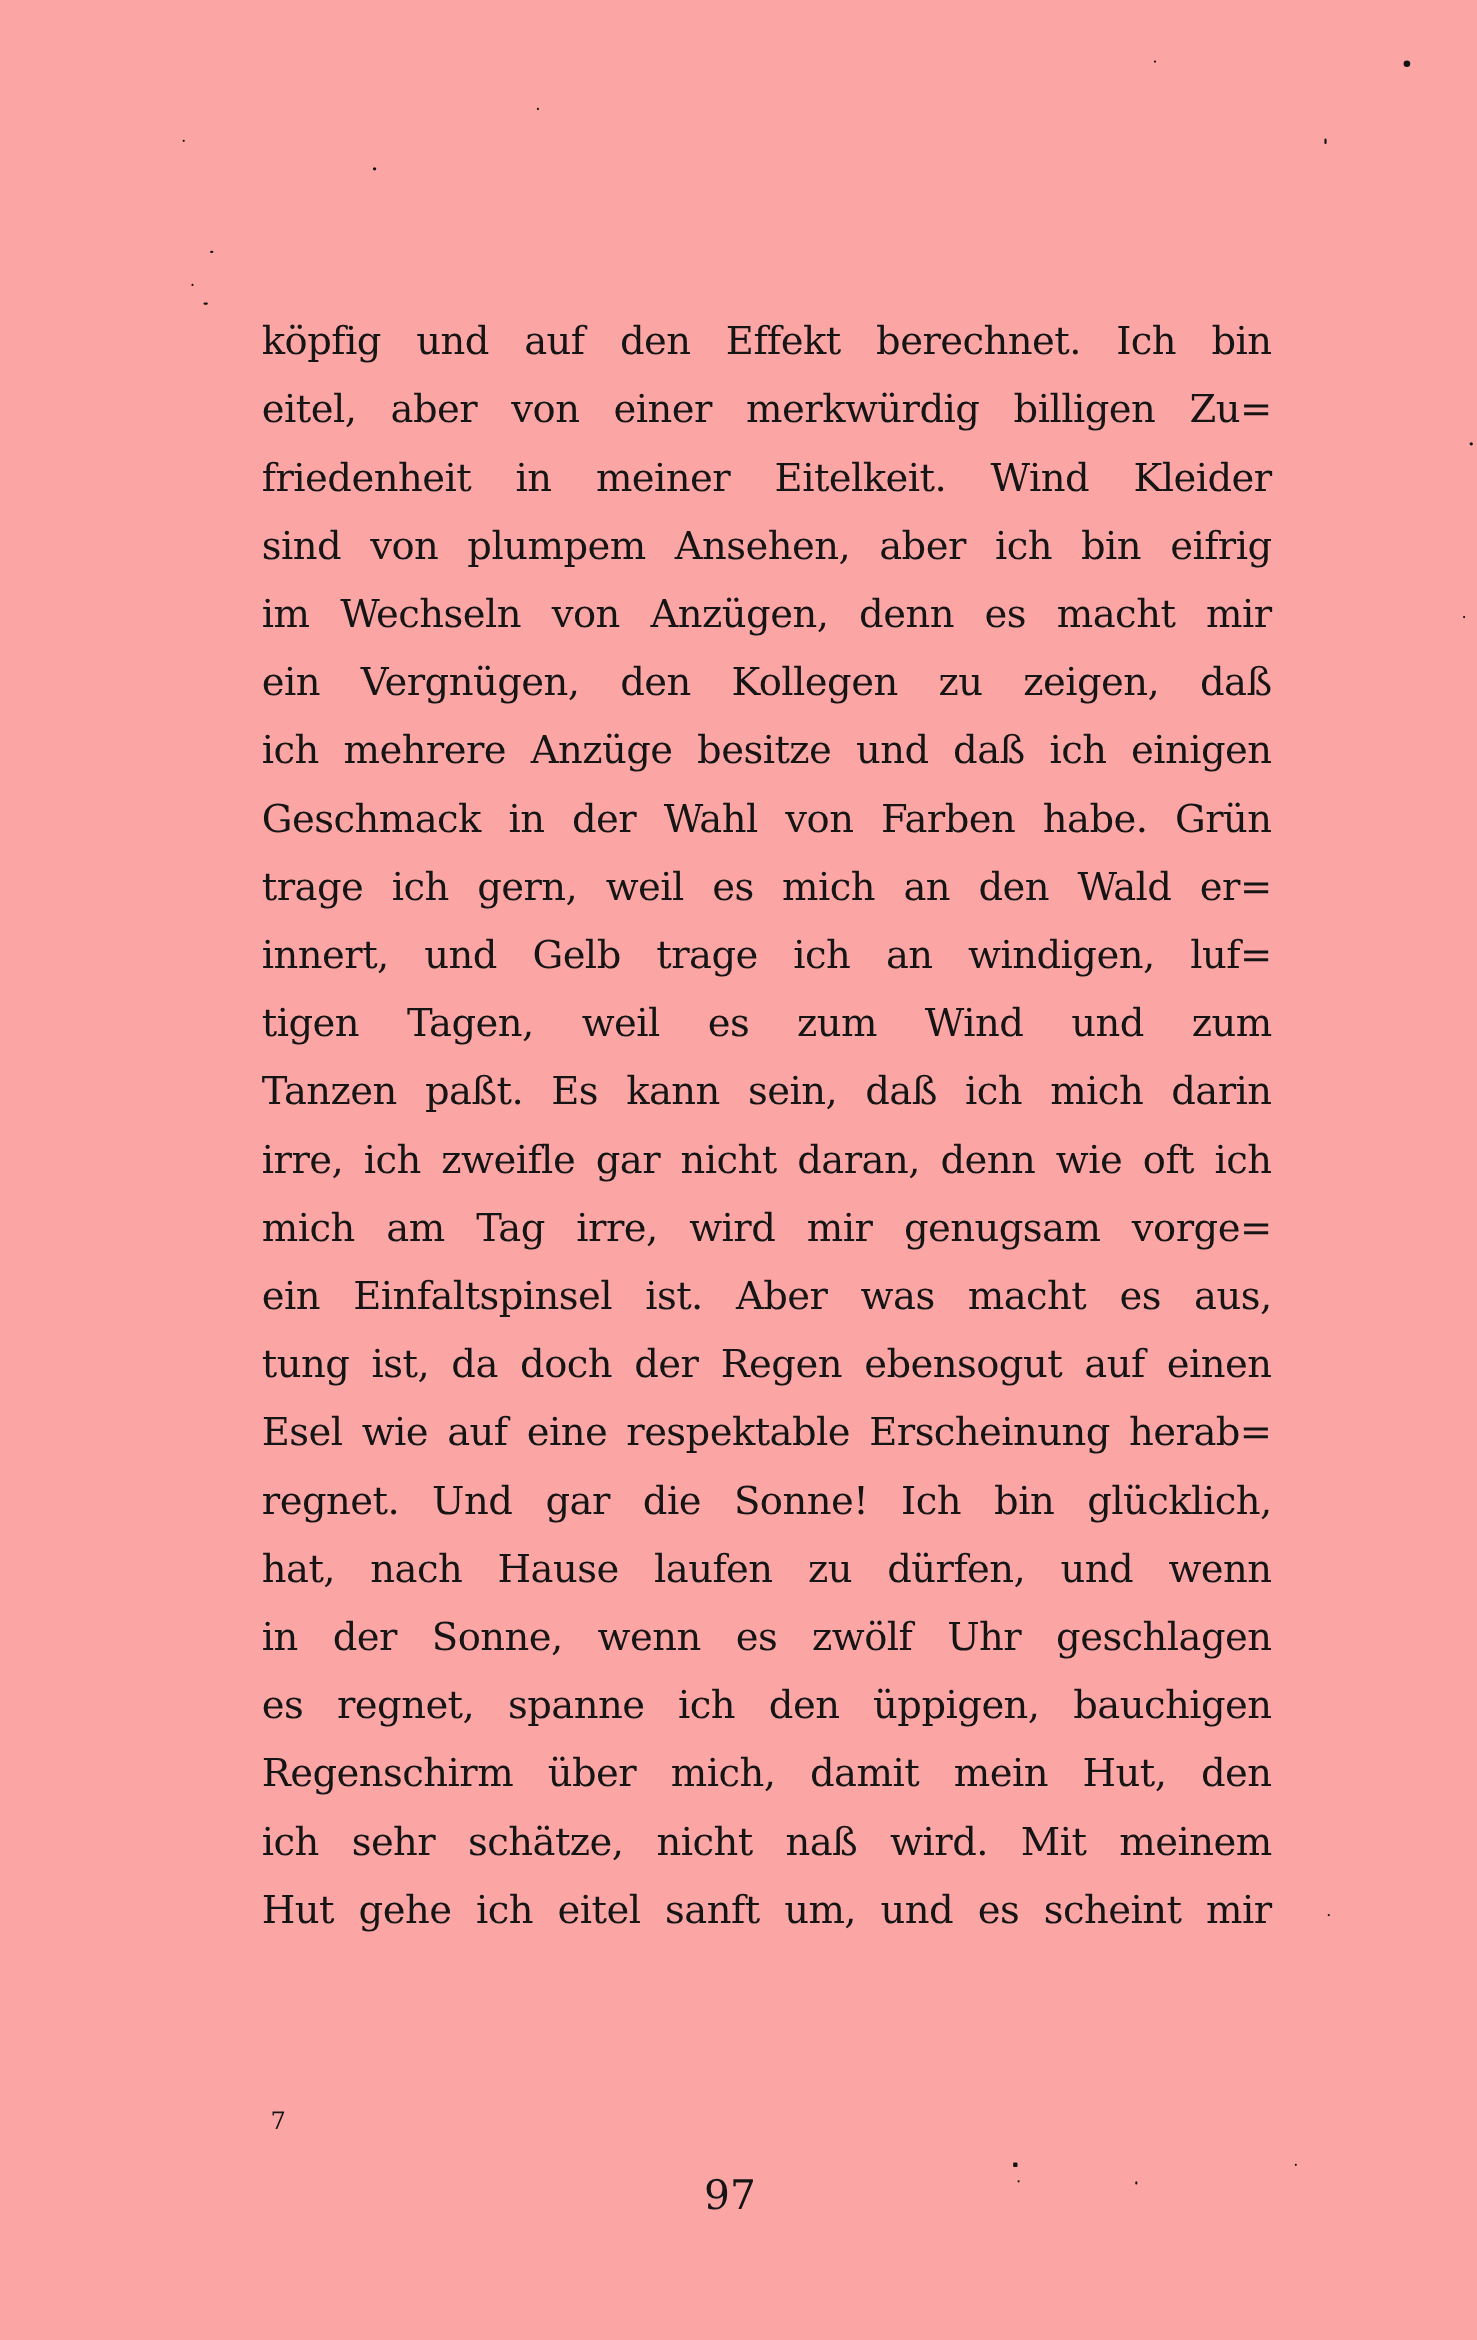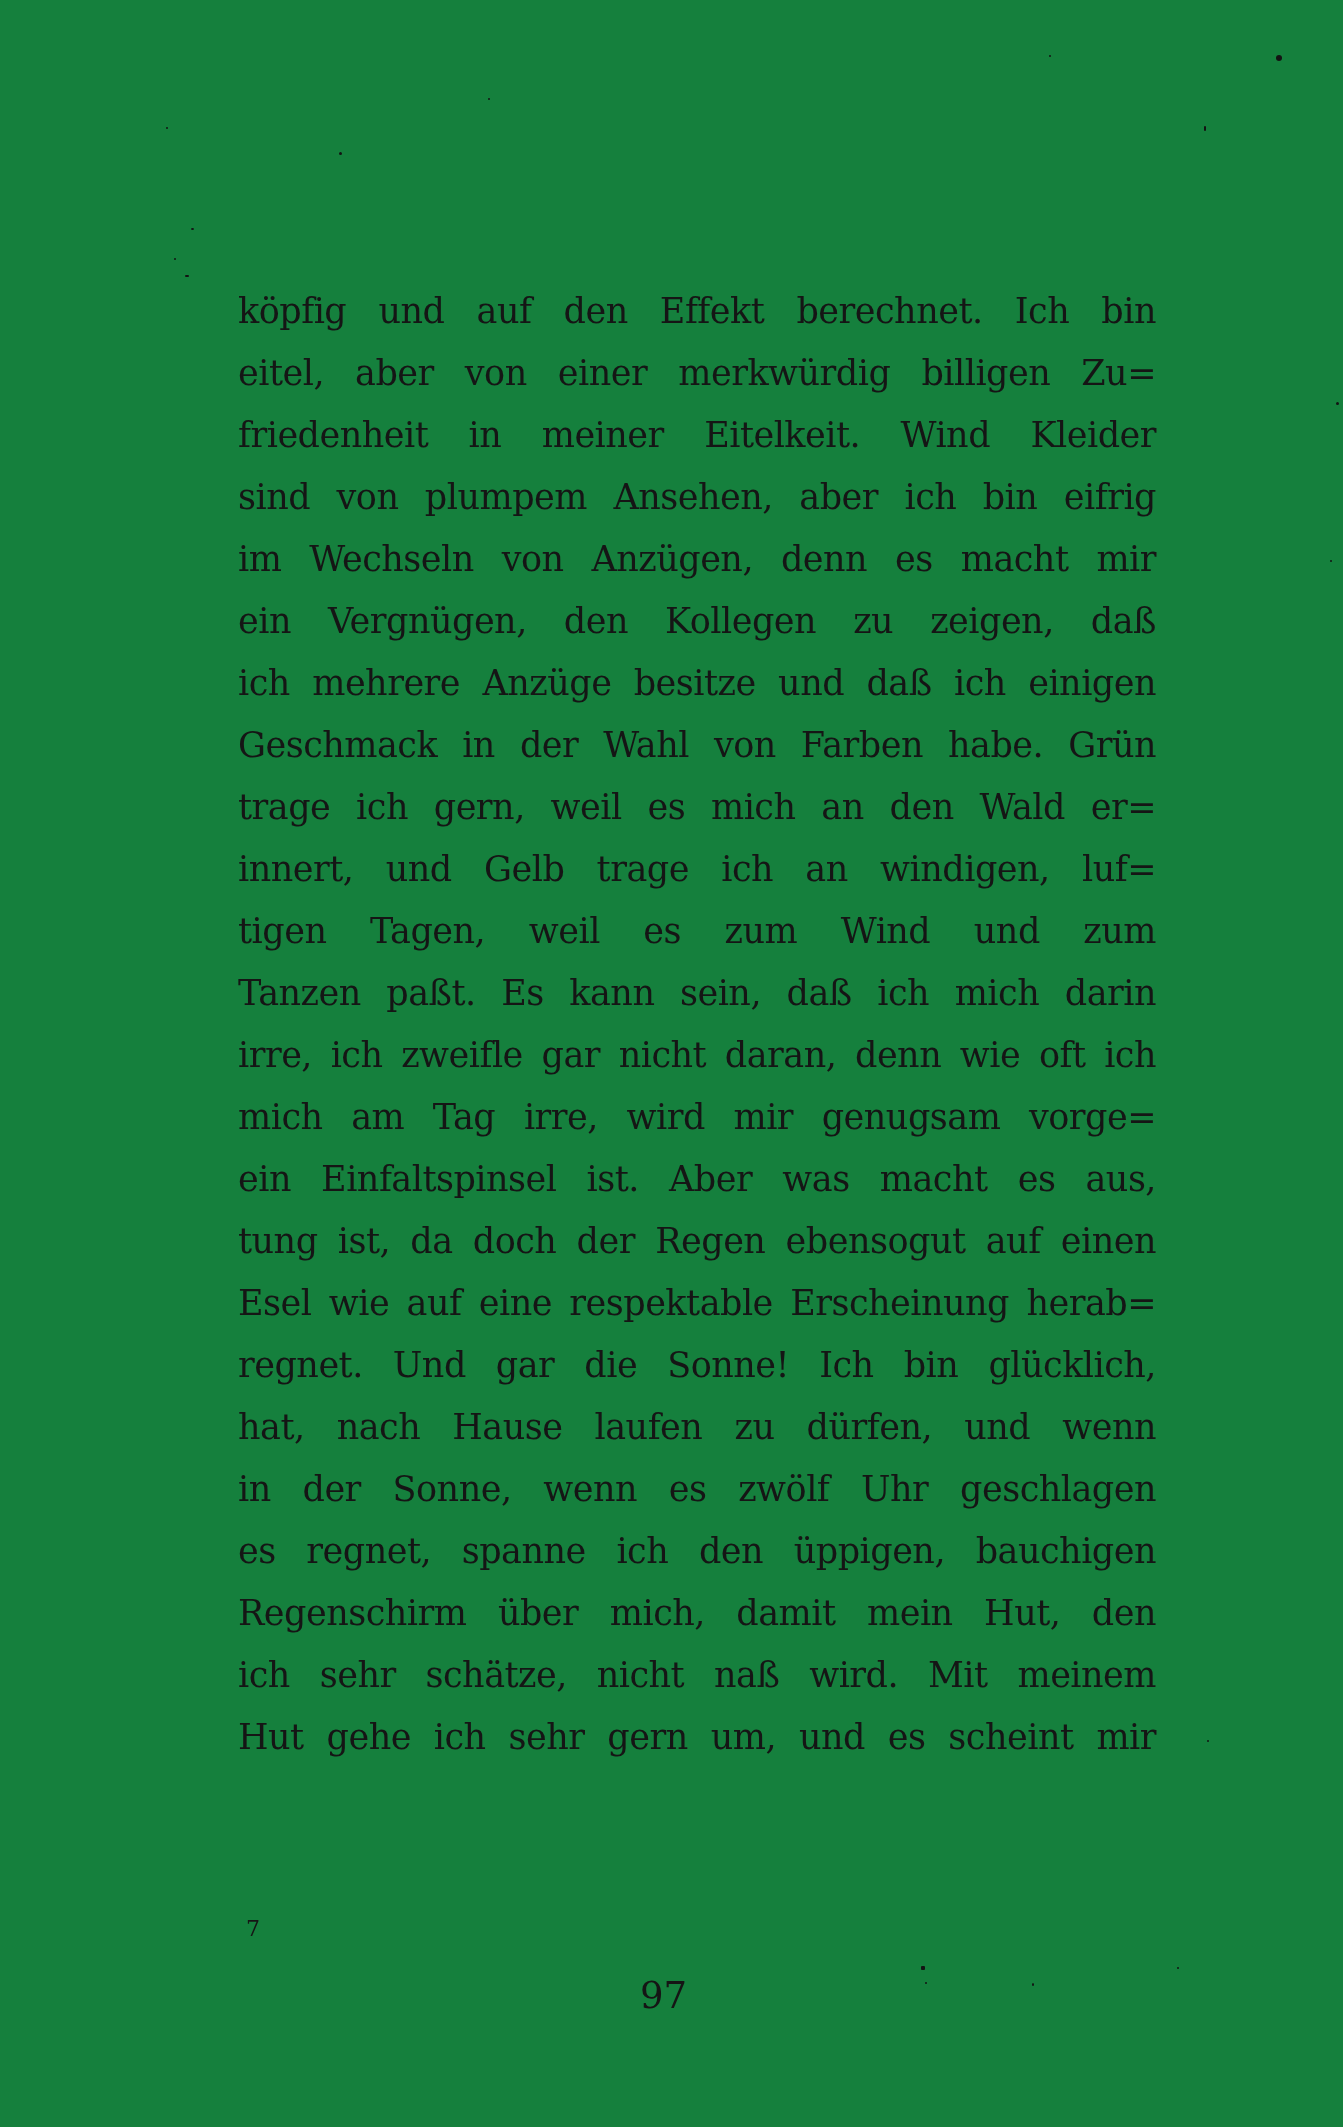--- a/index.html
+++ b/index.html
@@ -4,21 +4,21 @@
 <style>
   html, body {
     margin: 0;
     padding: 0;
     background: #ffffff;
   }
   .scan-page {
     position: relative;
     width: 1343px;
     height: 2127px;
-    background: #15803d;
+    background: #fca5a5;
     color: #151515;
     font-family: "DejaVu Serif", serif;
     overflow: hidden;
   }
   .text-block {
     position: absolute;
     left: 238px;
     top: 280px;
     width: 918px;
   }
@@ -74,21 +74,21 @@
     <div class="line">mich am Tag irre, wird mir genugsam vorge=</div>
     <div class="line">ein Einfaltspinsel ist. Aber was macht es aus,</div>
     <div class="line">tung ist, da doch der Regen ebensogut auf einen</div>
     <div class="line">Esel wie auf eine respektable Erscheinung herab=</div>
     <div class="line">regnet. Und gar die Sonne! Ich bin glücklich,</div>
     <div class="line">hat, nach Hause laufen zu dürfen, und wenn</div>
     <div class="line">in der Sonne, wenn es zwölf Uhr geschlagen</div>
     <div class="line">es regnet, spanne ich den üppigen, bauchigen</div>
     <div class="line">Regenschirm über mich, damit mein Hut, den</div>
     <div class="line">ich sehr schätze, nicht naß wird. Mit meinem</div>
-    <div class="line">Hut gehe ich sehr gern um, und es scheint mir</div>
+    <div class="line">Hut gehe ich eitel sanft um, und es scheint mir</div>
   </div>
 
   <span class="signature-mark">7</span>
   <span class="page-number">97</span>
 
   <span class="speck" style="left:1276px; top:55px; width:6px; height:6px;"></span>
   <span class="speck" style="left:1049px; top:55px; width:2px; height:2px;"></span>
   <span class="speck" style="left:1204px; top:126px; width:2px; height:5px; border-radius:1px;"></span>
   <span class="speck" style="left:488px; top:98px; width:2px; height:2px;"></span>
   <span class="speck" style="left:166px; top:127px; width:2px; height:2px;"></span>

